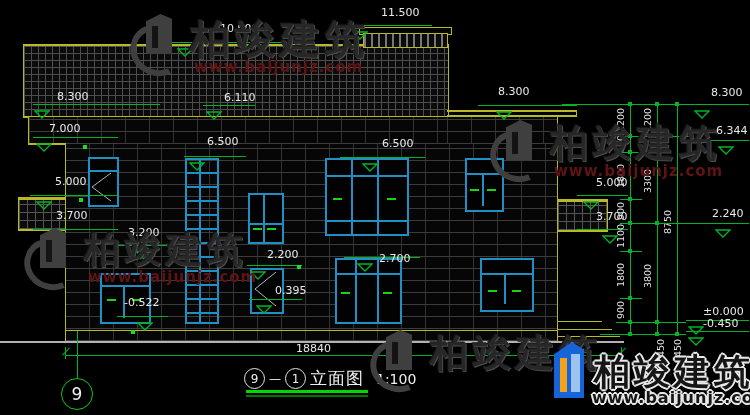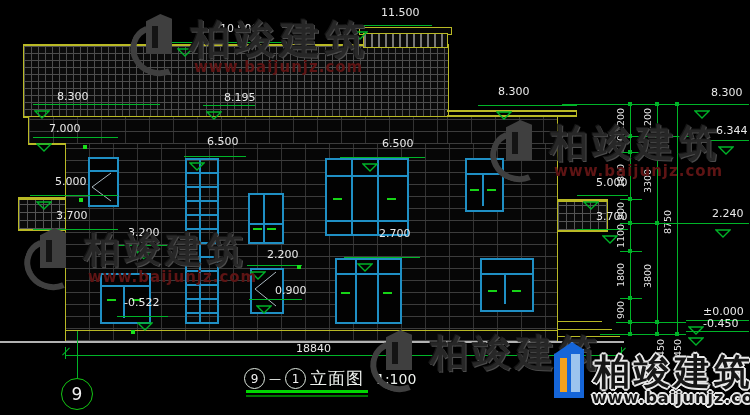--- a/index.html
+++ b/index.html
@@ -189,21 +189,21 @@
       <div class="wtext" style="left:381px;top:7px;">11.500</div>
       <div class="gline" style="left:33px;top:104px;width:127px;height:1px;"></div>
       <div style="position:absolute;left:34px;top:104px;width:16px;height:9px;"><svg width="16" height="9">
           <path d="M1 1 L15 1 L8 8 Z" fill="none" stroke="#00b428" stroke-width="1.3"></path>
         </svg></div>
       <div class="wtext" style="left:57px;top:91px;">8.300</div>
       <div class="gline" style="left:203px;top:105px;width:52px;height:1px;"></div>
       <div style="position:absolute;left:206px;top:105px;width:16px;height:9px;"><svg width="16" height="9">
           <path d="M1 1 L15 1 L8 8 Z" fill="none" stroke="#00b428" stroke-width="1.3"></path>
         </svg></div>
-      <div class="wtext" style="left:224px;top:92px;">8.195</div>
+      <div class="wtext" style="left:224px;top:92px;">6.110</div>
       <div class="gline" style="left:478px;top:105px;width:99px;height:1px;"></div>
       <div style="position:absolute;left:496px;top:105px;width:16px;height:9px;"><svg width="16" height="9">
           <path d="M1 1 L15 1 L8 8 Z" fill="none" stroke="#00b428" stroke-width="1.3"></path>
         </svg></div>
       <div class="wtext" style="left:498px;top:86px;">8.300</div>
       <div class="gline" style="left:692px;top:104px;width:57px;height:1px;"></div>
       <div style="position:absolute;left:694px;top:104px;width:16px;height:9px;"><svg width="16" height="9">
           <path d="M1 1 L15 1 L8 8 Z" fill="none" stroke="#00b428" stroke-width="1.3"></path>
         </svg></div>
       <div class="wtext" style="left:711px;top:87px;">8.300</div>
@@ -254,31 +254,31 @@
       <div class="wtext" style="left:712px;top:208px;">2.240</div>
       <div class="gline" style="left:117px;top:245px;width:51px;height:1px;"></div>
       <div style="position:absolute;left:136px;top:245px;width:16px;height:9px;"><svg width="16" height="9">
           <path d="M1 1 L15 1 L8 8 Z" fill="none" stroke="#00b428" stroke-width="1.3"></path>
         </svg></div>
       <div class="wtext" style="left:128px;top:227px;">3.200</div>
       <div class="gline" style="left:344px;top:257px;width:76px;height:1px;"></div>
       <div style="position:absolute;left:357px;top:257px;width:16px;height:9px;"><svg width="16" height="9">
           <path d="M1 1 L15 1 L8 8 Z" fill="none" stroke="#00b428" stroke-width="1.3"></path>
         </svg></div>
-      <div class="wtext" style="left:379px;top:228px;">2.700</div>
+      <div class="wtext" style="left:379px;top:253px;">2.700</div>
       <div class="gline" style="left:247px;top:265px;width:55px;height:1px;"></div>
       <div style="position:absolute;left:250px;top:265px;width:16px;height:9px;"><svg width="16" height="9">
           <path d="M1 1 L15 1 L8 8 Z" fill="none" stroke="#00b428" stroke-width="1.3"></path>
         </svg></div>
       <div class="wtext" style="left:267px;top:249px;">2.200</div>
       <div class="gline" style="left:249px;top:299px;width:53px;height:1px;"></div>
       <div style="position:absolute;left:256px;top:299px;width:16px;height:9px;"><svg width="16" height="9">
           <path d="M1 1 L15 1 L8 8 Z" fill="none" stroke="#00b428" stroke-width="1.3"></path>
         </svg></div>
-      <div class="wtext" style="left:275px;top:285px;">0.900</div>
+      <div class="wtext" style="left:275px;top:285px;">0.395</div>
       <div class="gline" style="left:117px;top:316px;width:51px;height:1px;"></div>
       <div style="position:absolute;left:137px;top:316px;width:16px;height:9px;"><svg width="16" height="9">
           <path d="M1 1 L15 1 L8 8 Z" fill="none" stroke="#00b428" stroke-width="1.3"></path>
         </svg></div>
       <div class="wtext" style="left:124px;top:297px;">-0.522</div>
       <div class="gline" style="left:686px;top:320px;width:63px;height:1px;"></div>
       <div style="position:absolute;left:688px;top:320px;width:16px;height:9px;"><svg width="16" height="9">
           <path d="M1 1 L15 1 L8 8 Z" fill="none" stroke="#00b428" stroke-width="1.3"></path>
         </svg></div>
       <div class="wtext" style="left:703px;top:306px;">±0.000</div>

